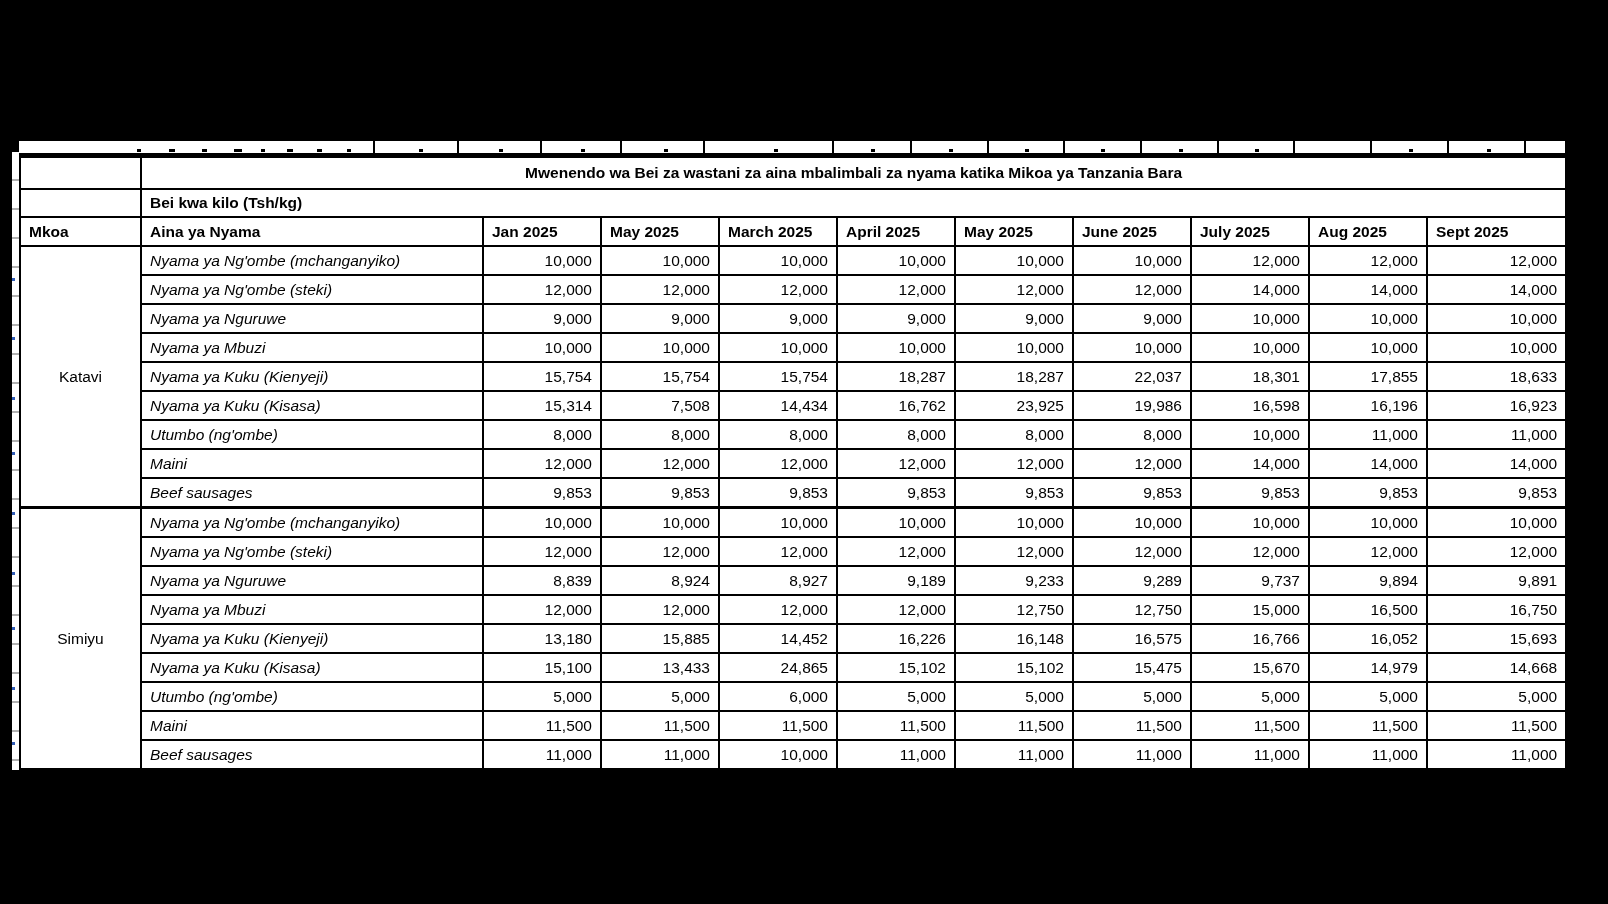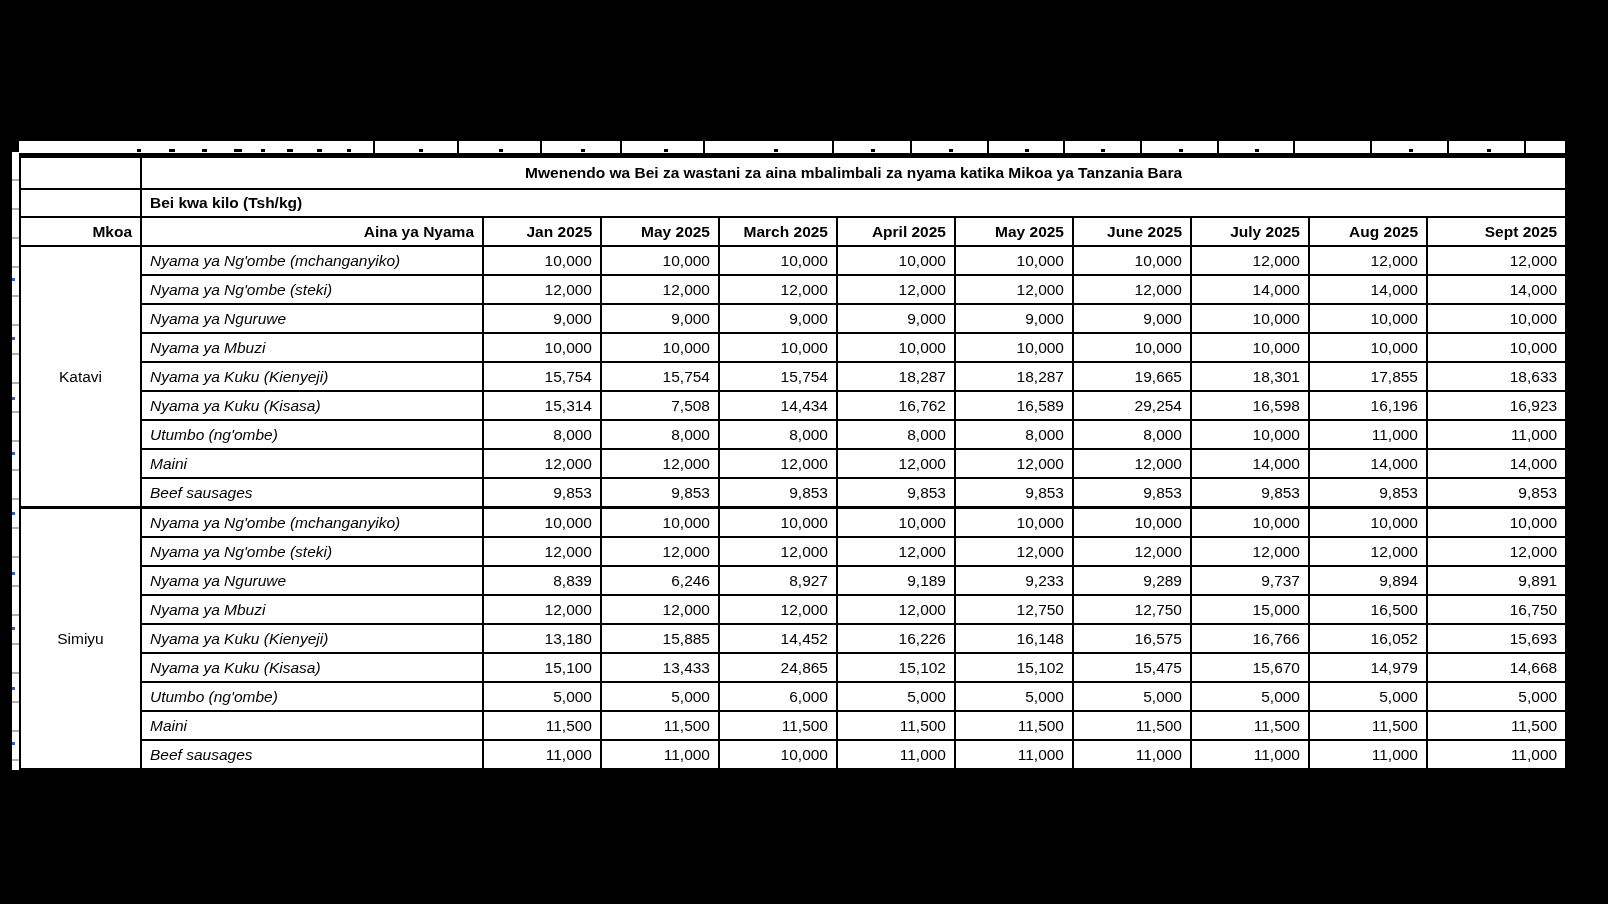--- a/index.html
+++ b/index.html
@@ -61,21 +61,21 @@
   tr.header-row th{height:27px;}
   tbody tr td{height:27px;}
 
   .title-cell{
     text-align:center;font-weight:bold;font-size:18px;
   }
   .subtitle-cell{
     font-weight:bold;font-size:17px;
   }
   .header-row th{
-    text-align:right;font-weight:bold;font-size:16.5px;
+    text-align:left;font-weight:bold;font-size:16.5px;
   }
   .region-cell{
     text-align:center;font-size:16px;
   }
   .name-cell{
     text-align:left;font-style:italic;font-size:15.5px;
   }
   .num-cell{
     text-align:right;font-size:15.5px;
   }
@@ -223,33 +223,33 @@
           <td class="num-cell">10,000</td>
           <td class="num-cell">10,000</td>
         </tr>
         <tr>
           <td class="name-cell">Nyama ya Kuku (Kienyeji)</td>
           <td class="num-cell">15,754</td>
           <td class="num-cell">15,754</td>
           <td class="num-cell">15,754</td>
           <td class="num-cell">18,287</td>
           <td class="num-cell">18,287</td>
-          <td class="num-cell">19,665</td>
+          <td class="num-cell">22,037</td>
           <td class="num-cell">18,301</td>
           <td class="num-cell">17,855</td>
           <td class="num-cell">18,633</td>
         </tr>
         <tr>
           <td class="name-cell">Nyama ya Kuku (Kisasa)</td>
           <td class="num-cell">15,314</td>
           <td class="num-cell">7,508</td>
           <td class="num-cell">14,434</td>
           <td class="num-cell">16,762</td>
-          <td class="num-cell">16,589</td>
-          <td class="num-cell">29,254</td>
+          <td class="num-cell">23,925</td>
+          <td class="num-cell">19,986</td>
           <td class="num-cell">16,598</td>
           <td class="num-cell">16,196</td>
           <td class="num-cell">16,923</td>
         </tr>
         <tr>
           <td class="name-cell">Utumbo (ng'ombe)</td>
           <td class="num-cell">8,000</td>
           <td class="num-cell">8,000</td>
           <td class="num-cell">8,000</td>
           <td class="num-cell">8,000</td>
@@ -304,21 +304,21 @@
           <td class="num-cell">12,000</td>
           <td class="num-cell">12,000</td>
           <td class="num-cell">12,000</td>
           <td class="num-cell">12,000</td>
           <td class="num-cell">12,000</td>
           <td class="num-cell">12,000</td>
         </tr>
         <tr>
           <td class="name-cell">Nyama ya Nguruwe</td>
           <td class="num-cell">8,839</td>
-          <td class="num-cell">6,246</td>
+          <td class="num-cell">8,924</td>
           <td class="num-cell">8,927</td>
           <td class="num-cell">9,189</td>
           <td class="num-cell">9,233</td>
           <td class="num-cell">9,289</td>
           <td class="num-cell">9,737</td>
           <td class="num-cell">9,894</td>
           <td class="num-cell">9,891</td>
         </tr>
         <tr>
           <td class="name-cell">Nyama ya Mbuzi</td>

